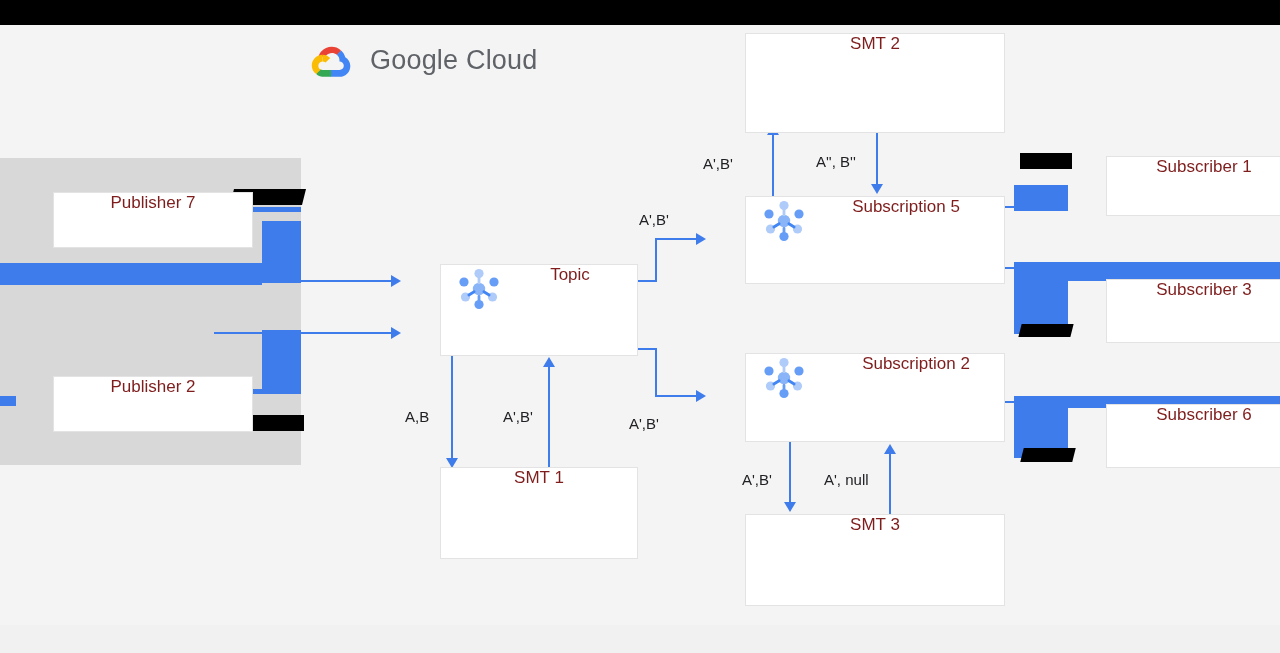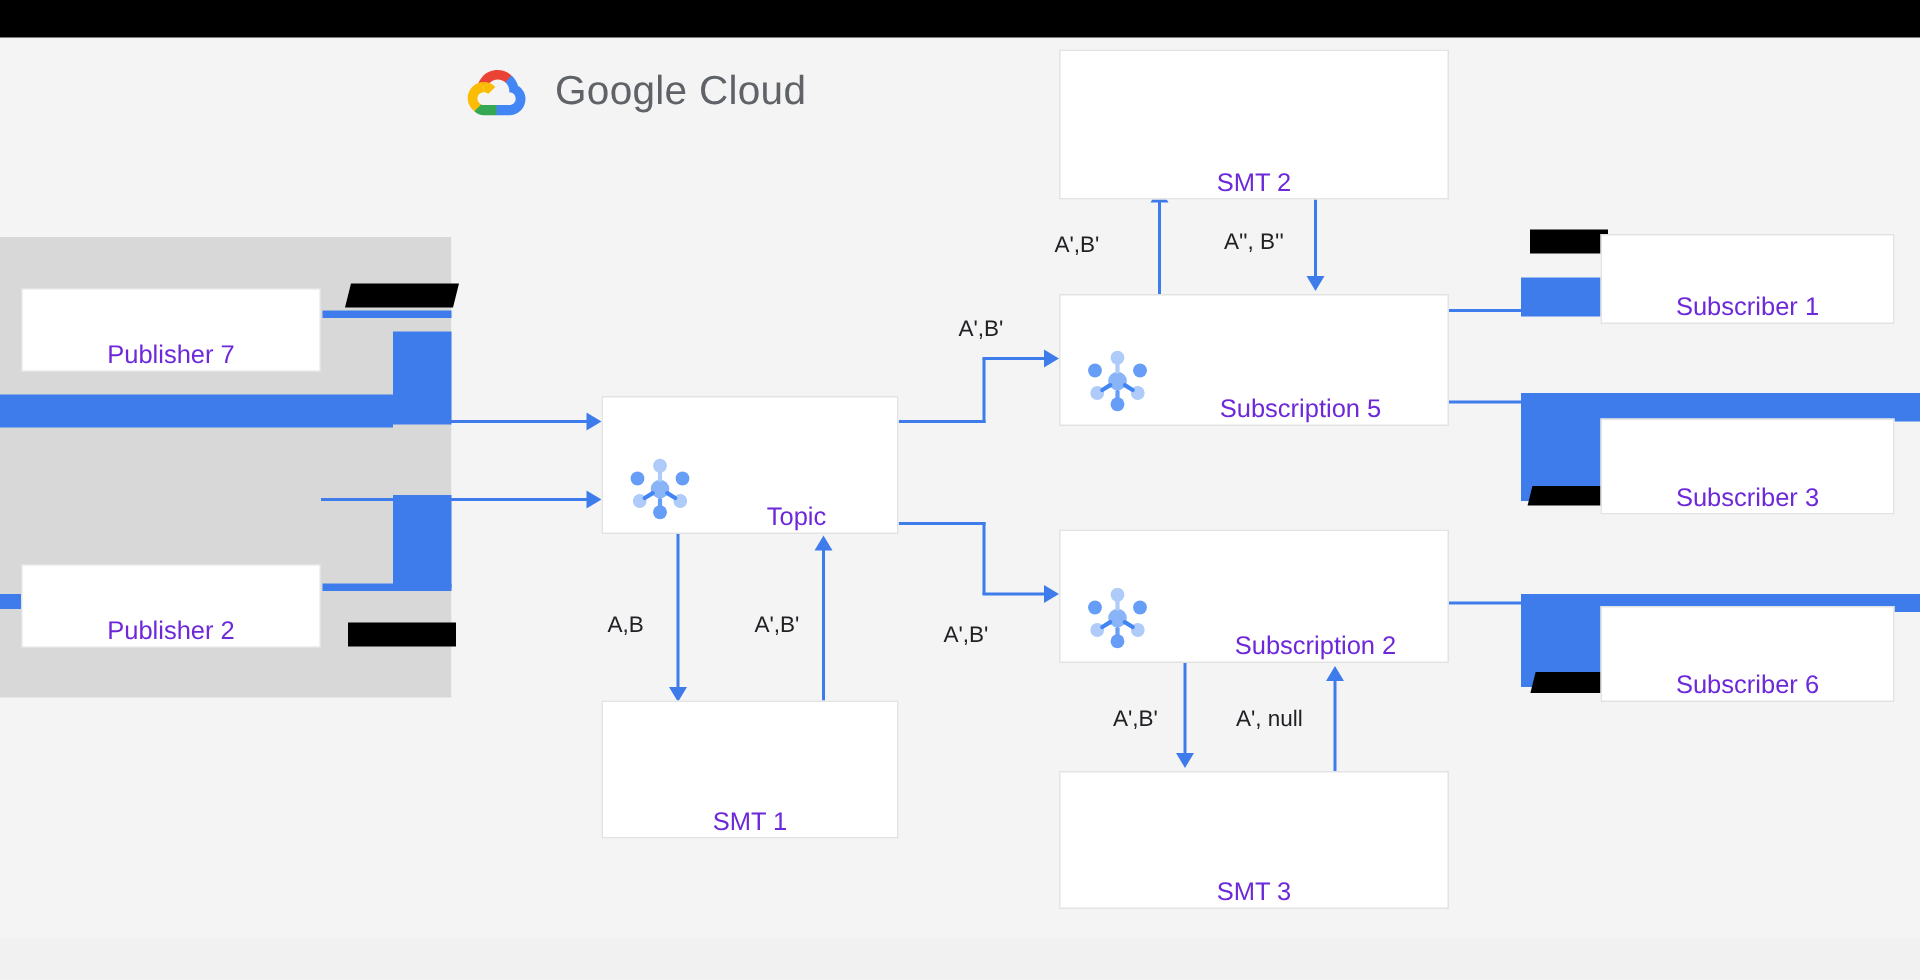--- a/index.html
+++ b/index.html
@@ -27,22 +27,22 @@
   .redact{position:absolute;background:#000;}
   .redact.skew{transform:skewX(-14deg);}
 
   
   #logo-wrap{position:absolute;left:310px;top:42px;display:flex;align-items:center;gap:16px;}
   #logo-text{font-size:27px;color:#5f6368;letter-spacing:.2px;}
 
   
   .node{
     position:absolute;background:#fff;border:1px solid #e3e3e3;
-    display:flex;align-items:flex-end;justify-content:center;
-    font-size:17px;color:#6d28d9;box-sizing:border-box;
+    display:flex;align-items:flex-start;justify-content:center;
+    font-size:17px;color:#7f1d1d;box-sizing:border-box;margin-left:39px;
   }
   .node.with-icon{justify-content:flex-start;}
   .node .pslabel{flex:1;text-align:center;}
   .node .pubsub-icon{margin-left:14px;flex:0 0 auto;}
 
   
   .edge{position:absolute;background:#3f7ceb;}
   .edge.h{height:2px;}
   .edge.v{width:2px;}
   .arrow{position:absolute;width:0;height:0;}

